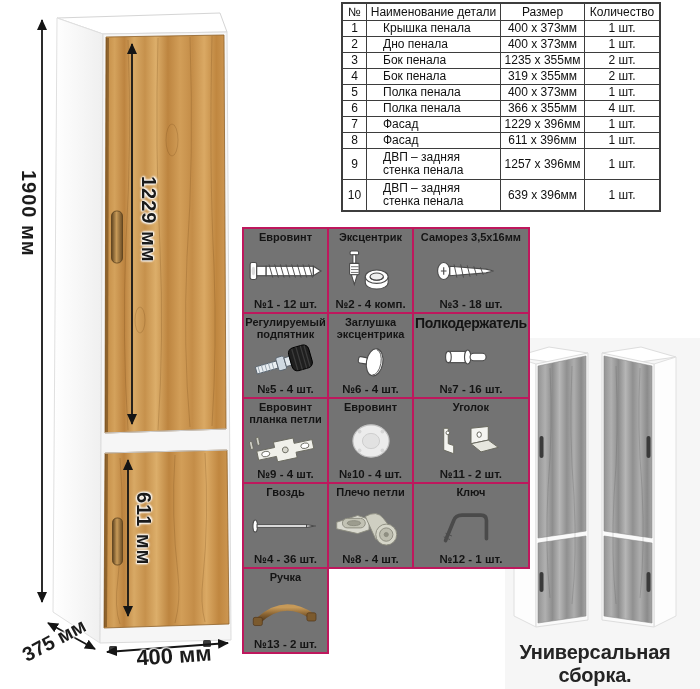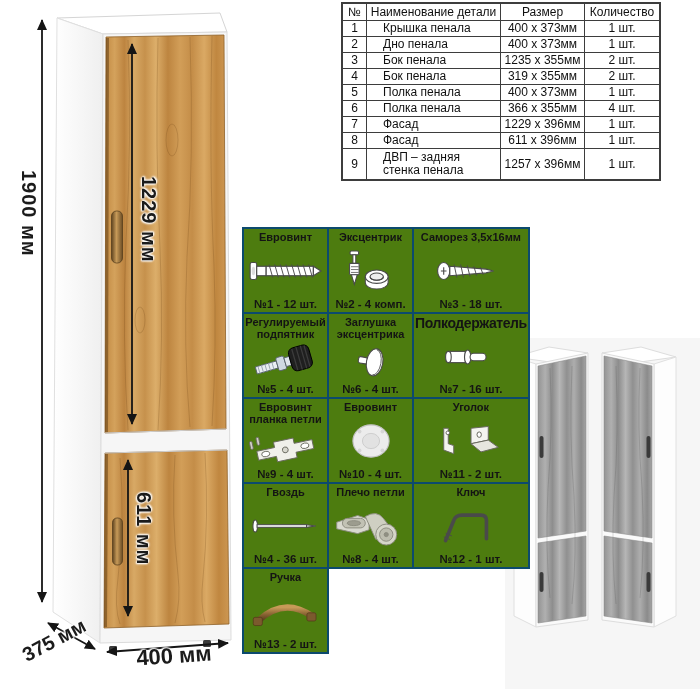--- a/index.html
+++ b/index.html
@@ -40,21 +40,21 @@
   #parts-table .col-size{width:77px;}
   #parts-table .col-qty{width:68px;}
   #parts-table td.cell-name{text-align:left;padding-left:16px;}
   #parts-table tr.tall td{height:28px;}
 
   
   #hardware-grid{
     position:absolute;left:242px;top:227px;border-collapse:collapse;
   }
   #hardware-grid td{
-    width:81px;height:79px;border:2px solid #0c4a6e;background:#4d7c0f;
+    width:81px;height:79px;border:2px solid #be185d;background:#737373;
     padding:2px 1px;vertical-align:top;
   }
   #hardware-grid td.empty{border:none;background:transparent;}
   .hw-cell{display:flex;flex-direction:column;align-items:center;justify-content:space-between;height:100%;}
   .hw-title{
     font-weight:bold;font-size:11px;line-height:1.12;text-align:center;color:#141414;
     min-height:13px;
   }
   .hw-title.tight{font-size:14px;letter-spacing:-0.4px;white-space:nowrap;}
   .hw-icon{flex:1;display:flex;align-items:center;justify-content:center;}
@@ -248,20 +248,26 @@
       <td class="cell-name">Фасад</td>
       <td>611 x 396мм</td>
       <td>1 шт.</td>
     </tr>
     <tr class="tall">
       <td>9</td>
       <td class="cell-name">ДВП – задняя стенка пенала</td>
       <td>1257 x 396мм</td>
       <td>1 шт.</td>
     </tr>
+    <tr class="tall">
+      <td>10</td>
+      <td class="cell-name">ДВП – задняя стенка пенала</td>
+      <td>639 x 396мм</td>
+      <td>1 шт.</td>
+    </tr>
   </tbody>
     </table>
 
   <table id="hardware-grid">
     <tbody>
         <tr>
       <td>
             <div class="hw-cell">
         <div class="hw-title">Евровинт</div>
         <div class="hw-icon">
@@ -484,13 +490,14 @@
         </div>
         <div class="hw-count">№13 - 2 шт.</div>
       </div>
           </td>
       <td class="empty"></td>
       <td class="empty"></td>
     </tr>
   </tbody>
     </table>
 
+  <div id="assembly-caption">Универсальная сборка.</div>
 </div>
 
 </body></html>

